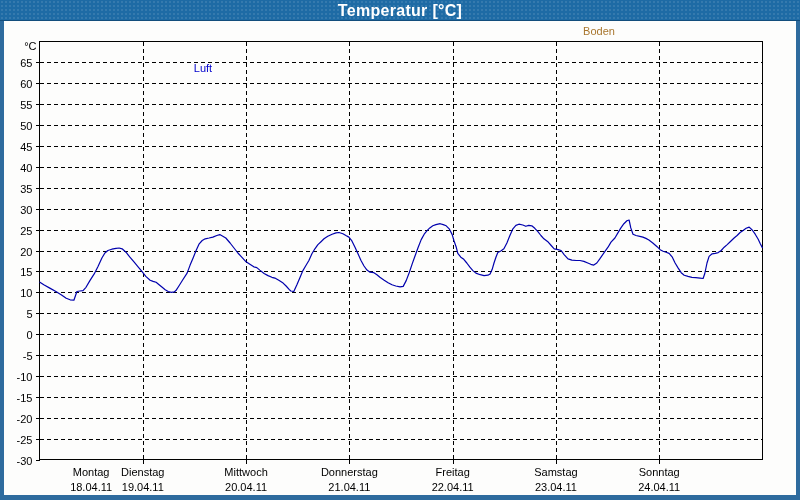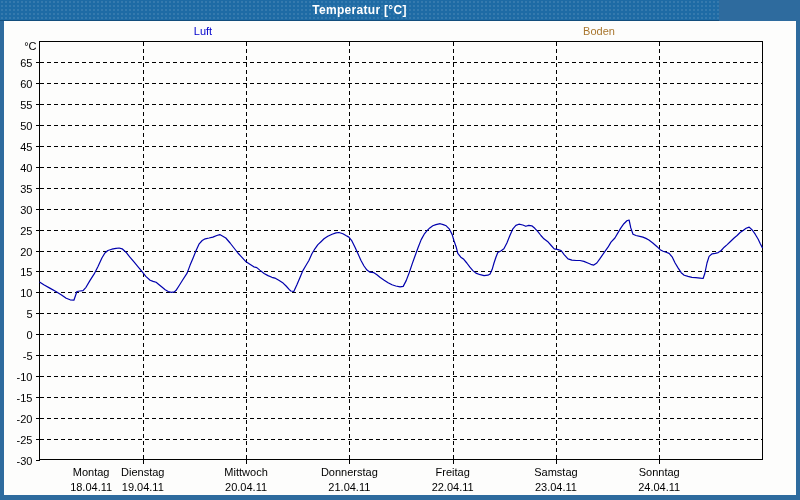--- a/index.html
+++ b/index.html
@@ -8,41 +8,41 @@
     font-family: "Liberation Sans", sans-serif;
     background: #ffffff;
     position: relative;
     overflow: hidden;
   }
   .window {
     position: absolute; left: 0; top: 0; width: 800px; height: 500px;
     background: #2e6b9e;
   }
   .titlebar {
-    position: absolute; left: 0; top: 0; width: 719px; height: 21px;
+    position: absolute; left: 0; top: 0; width: 800px; height: 21px;
     background: #1e6ba5;
     background-image: radial-gradient(rgba(255,255,255,0.10) 1px, transparent 1px);
     background-size: 4px 4px;
     border-bottom: 1px solid #124d7c;
     color: #ffffff;
-    font-size: 12px; font-weight: bold;
+    font-size: 16px; font-weight: bold;
     text-align: center; line-height: 21px;
     letter-spacing: 0.3px;
   }
   .content {
     position: absolute; left: 4px; top: 21px; width: 792px; height: 474px;
     background: #fdfdfc;
   }
   .legend-label {
     position: absolute; top: 24px; height: 14px;
     font-size: 11px; line-height: 14px;
     transform: translateX(-50%);
     white-space: nowrap;
   }
-  #legend-luft  { left: 203px; color: #0000cc; }
+  #legend-luft  { left: 203px; color: #0000cc; margin-top: 37px; }
   #legend-boden { left: 584px; color: #a8762e; padding-left: 30px; }
   svg.chart { position: absolute; left: 0; top: 0; }
   text { font-family: "Liberation Sans", sans-serif; }
 </style>
 </head>
 <body>
 
 <div class="window">
   <div class="titlebar">
     <span>Temperatur [°C]</span>

